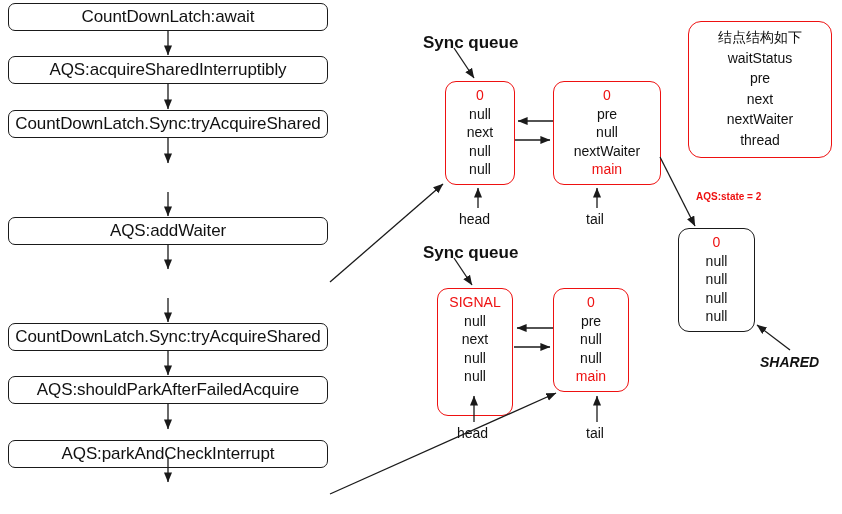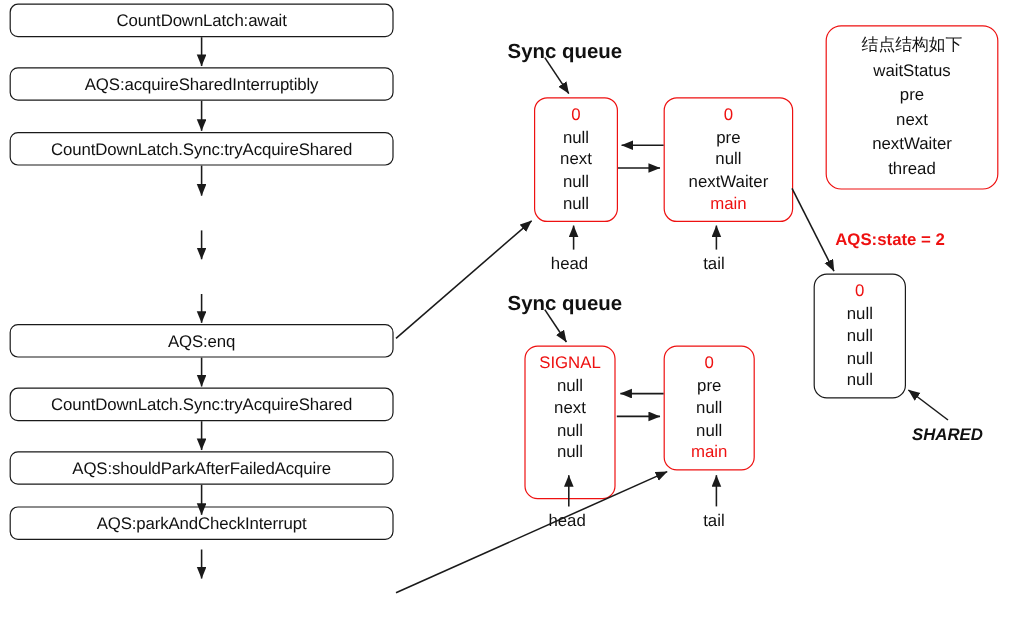--- a/index.html
+++ b/index.html
@@ -24,21 +24,21 @@
     left: 8px;
     width: 320px;
     height: 28px;
     box-sizing: border-box;
     border: 1.3px solid #1a1a1a;
     border-radius: 7px;
     background: #ffffff;
     display: flex;
     align-items: center;
     justify-content: center;
-    font-size: 14px;
+    font-size: 17px;
     color: #111111;
     white-space: nowrap;
     letter-spacing: -0.1px;
   }
 
   
   .node {
     position: absolute;
     box-sizing: border-box;
     border: 1.6px solid #ee1111;
@@ -83,43 +83,43 @@
   .legend span { display: block; white-space: nowrap; }
 
   
   .lbl {
     position: absolute;
     font-size: 14px;
     color: #111111;
     white-space: nowrap;
   }
   .lbl.bold { font-weight: bold; font-size: 17px; }
-  .lbl.red-bold { font-weight: bold; color: #ee1111; font-size: 14px; }
+  .lbl.red-bold { font-weight: bold; color: #ee1111; font-size: 10px; }
   .lbl.bold-italic { font-weight: bold; font-style: italic; font-size: 14px; }
 
   
   #arrows {
     position: absolute;
     left: 0; top: 0;
     width: 842px; height: 514px;
     pointer-events: none;
   }
 </style>
 </head>
 <body>
 
 <div id="canvas">
 
   <div class="flow-box" style="top:3px;">CountDownLatch:await</div>
   <div class="flow-box" style="top:56px;">AQS:acquireSharedInterruptibly</div>
   <div class="flow-box" style="top:110px;">CountDownLatch.Sync:tryAcquireShared</div>
-  <div class="flow-box" style="top:270px;">AQS:enq</div>
+  <div class="flow-box" style="top:217px;">AQS:addWaiter</div>
   <div class="flow-box" style="top:323px;">CountDownLatch.Sync:tryAcquireShared</div>
   <div class="flow-box" style="top:376px;">AQS:shouldParkAfterFailedAcquire</div>
-  <div class="flow-box" style="top:422px;">AQS:parkAndCheckInterrupt</div>
+  <div class="flow-box" style="top:440px;">AQS:parkAndCheckInterrupt</div>
 
   <div class="lbl bold" style="left:423px; top:33px;">Sync queue</div>
 
   <div class="node" style="left:445px; top:81px; width:70px; height:104px;">
     <span class="red">0</span>
     <span>null</span>
     <span>next</span>
     <span>null</span>
     <span>null</span>
   </div>

